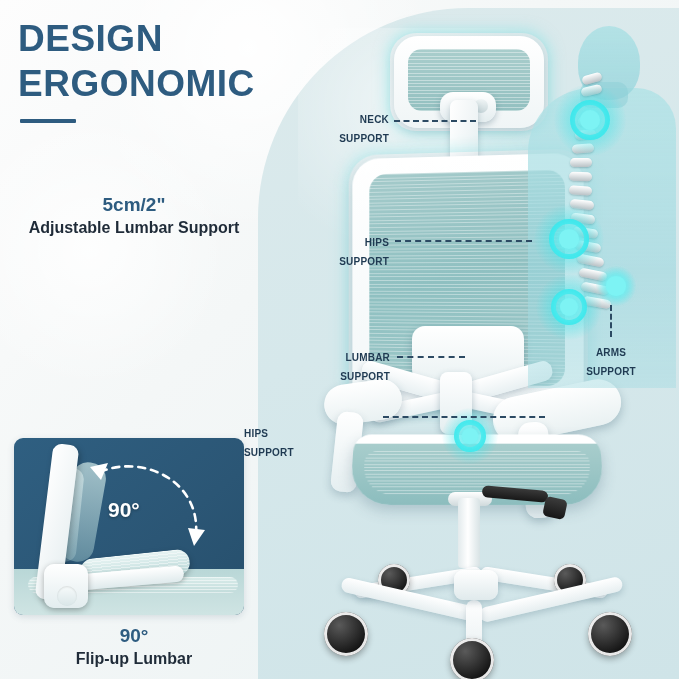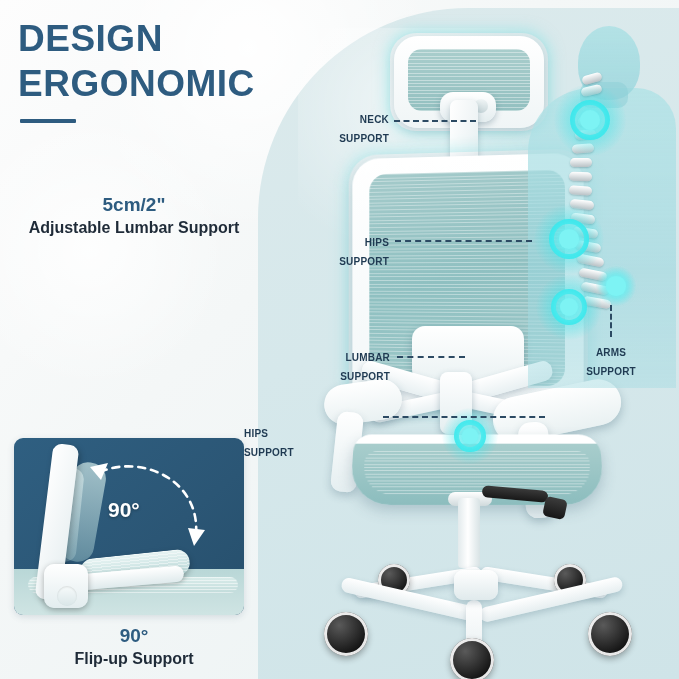--- a/index.html
+++ b/index.html
@@ -389,21 +389,21 @@
         <div class="arm-hinge"></div>
         <svg style="position:absolute;left:58px;top:18px;width:150px;height:110px;" viewBox="0 0 150 110">
           <path d="M28 16 C70 -2, 128 24, 124 78" fill="none" stroke="#ffffff" stroke-width="2.6" stroke-dasharray="7 6" stroke-linecap="round"></path>
           <path d="M18 11 L36 7 L29 24 Z" fill="#ffffff"></path>
           <path d="M116 72 L133 74 L122 90 Z" fill="#ffffff"></path>
         </svg>
         <div class="arm-deg">90°</div>
       </div>
       <div class="feat-cap">
         <span class="big">90°</span>
-        <span class="small">Flip-up Support</span>
+        <span class="small">Flip-up Lumbar</span>
       </div>
     </div>
   </div>
 
   <div class="right-panel">
     <div class="rp-glow"></div>
 
     <div class="chair">
       <div class="headrest-glow"></div>
       <div class="headrest"></div>

